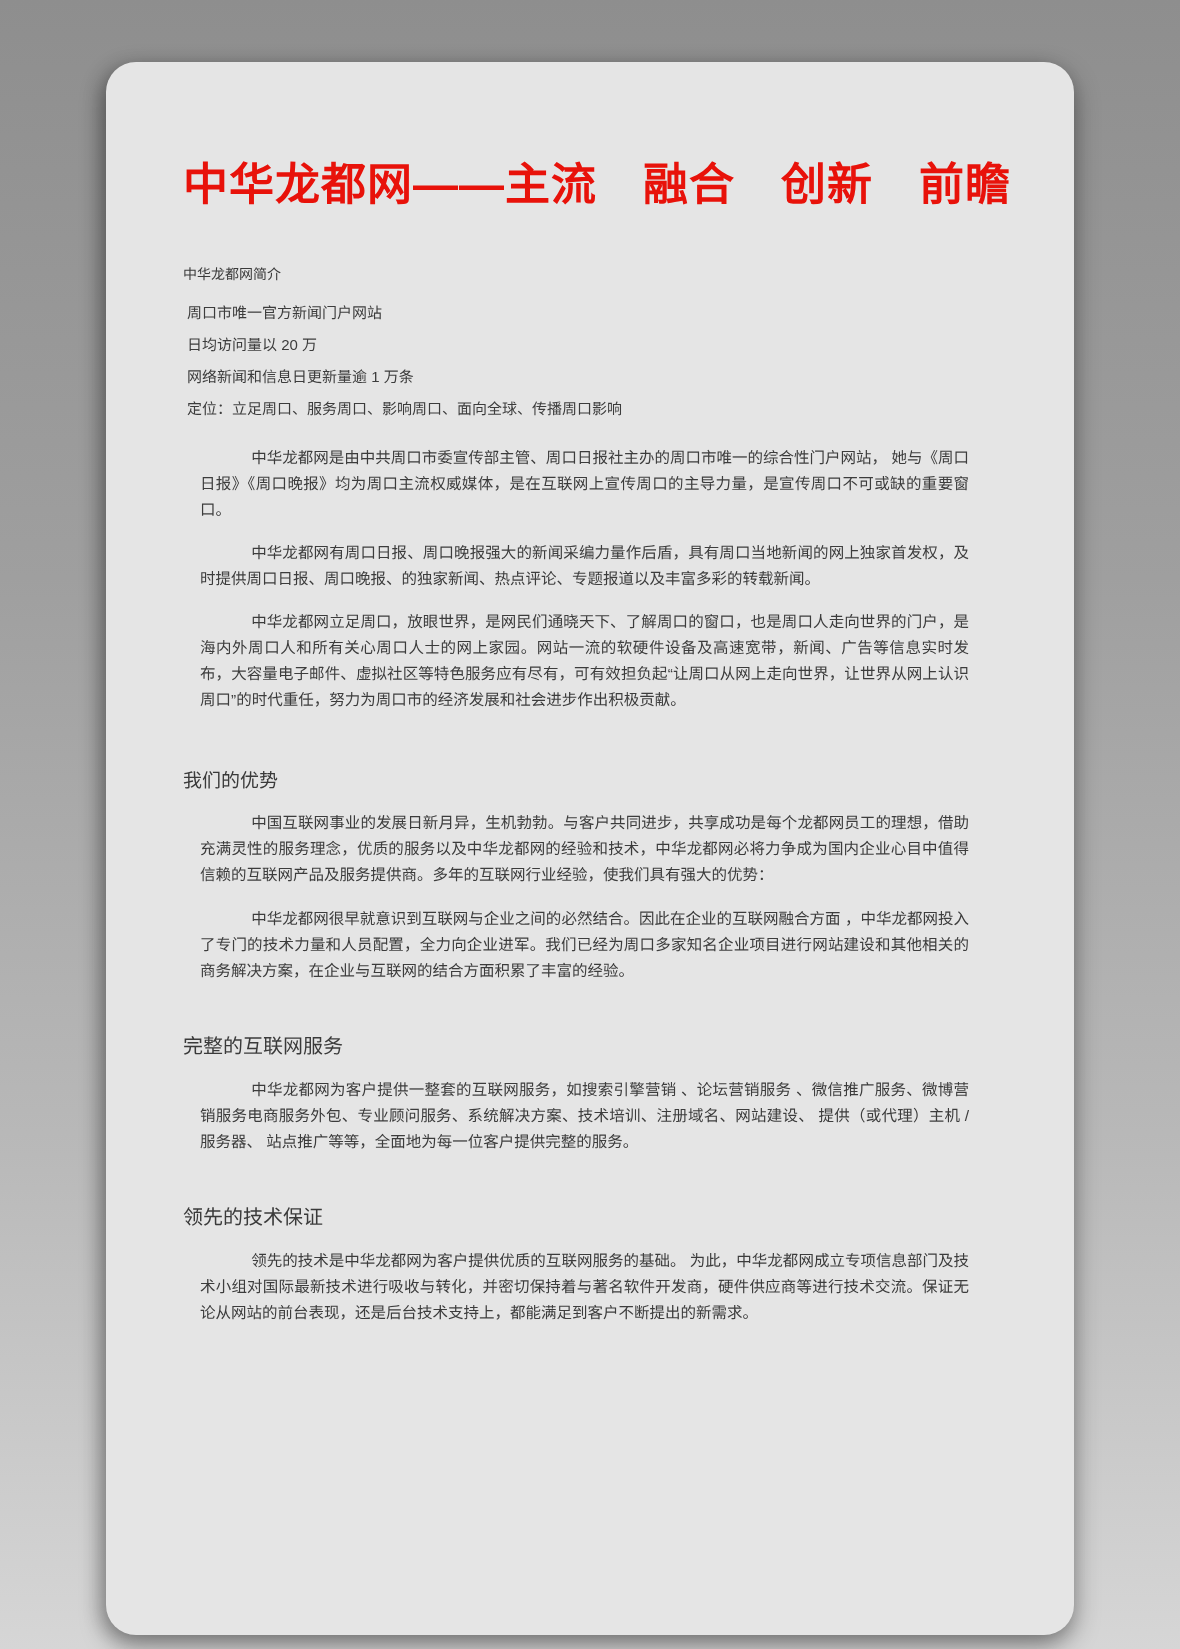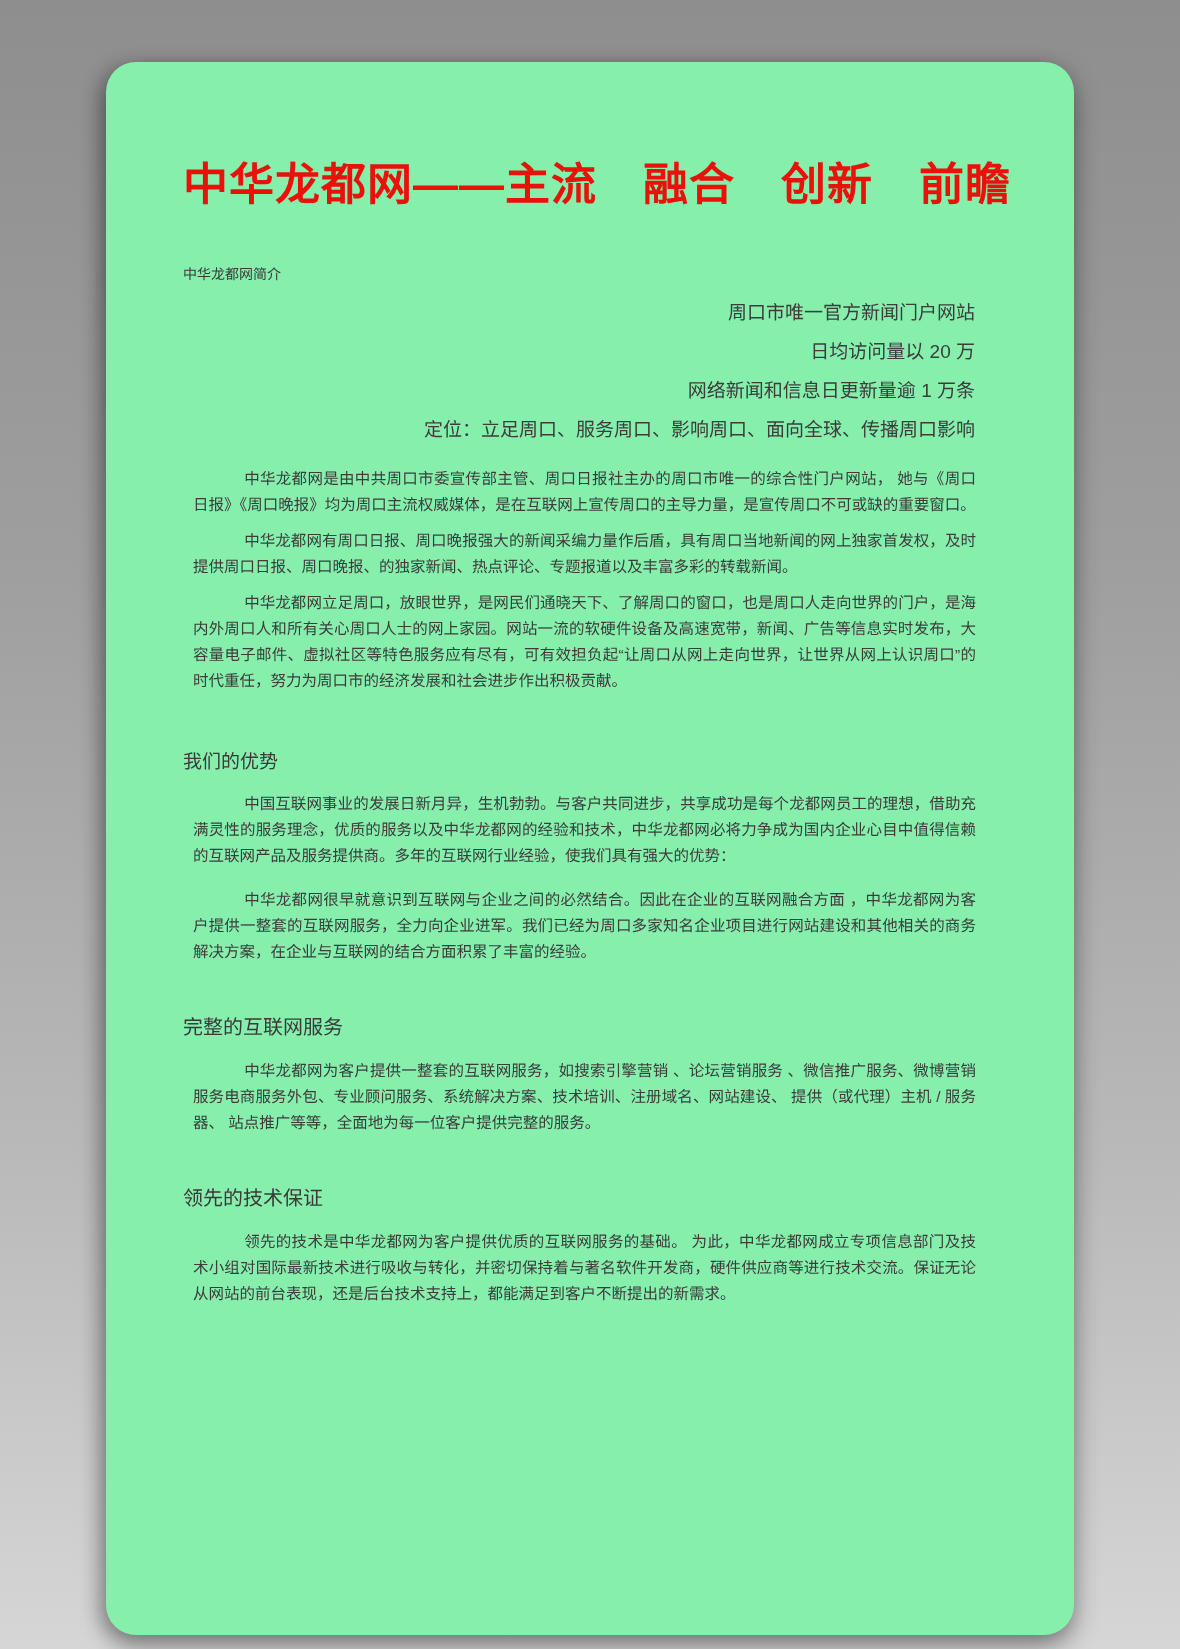--- a/index.html
+++ b/index.html
@@ -4,41 +4,41 @@
 <style>
   html,body{margin:0;padding:0;}
   body{
     width:1180px;height:1649px;
     background:linear-gradient(180deg,#8e8e8e 0%,#9f9f9f 35%,#b9b9b9 70%,#d6d6d6 100%);
     font-family:"Liberation Sans","DejaVu Sans",sans-serif;
     overflow:hidden;position:relative;
   }
   .card{
     position:absolute;left:106px;top:62px;width:968px;height:1573px;
-    background:#86efac;border-radius:30px;
+    background:#e5e5e5;border-radius:30px;
     box-shadow:0 10px 26px rgba(0,0,0,0.38), -6px 4px 18px rgba(0,0,0,0.18);
     box-sizing:border-box;
     padding:0 88px 0 77px;
     overflow:hidden;
   }
   .title{
     margin:86px 0 0 0;
     text-align:center;
     font-size:45px;
     font-weight:800;
     letter-spacing:1px;
     color:#e8120a;
     white-space:nowrap;
   }
   h2,h3{font-weight:normal;color:#3a3a3a;}
   .intro-heading{font-size:14px;margin:50px 0 4px 0;}
   .facts{margin:16px 0 0 0;}
-  .fact{margin:11px;font-size:19px;line-height:28px;color:#3c3c3c;text-align:right;}
+  .fact{margin:4px;font-size:15px;line-height:28px;color:#3c3c3c;}
   .para{
-    margin:10px;
+    margin:17px;
     font-size:15.5px;
     line-height:26px;
     color:#3c3c3c;
     text-indent:3.3em;
     text-align:justify;
   }
   .para-block{margin-top:22px;}
   .adv-heading{font-size:19px;margin:52px 0 0 0;}
   .sub-heading{font-size:20px;margin:46px 0 0 0;}
   .sub-para{margin-top:18px;}
@@ -65,21 +65,21 @@
     </div>
   </section>
 
   <section>
     <h2 class="adv-heading">我们的优势</h2>
     <p class="para sub-para">中国互联网事业的发展日新月异，生机勃勃。与客户共同进步，共享成功是每个龙都网员工的理想，借助充满灵性的服务理念，优质的服务以及中华龙都网的经验和技术，中华龙都网必将力争成为国内企业心目中值得信赖的互联网产品及服务提供商。多年的互联网行业经验，使我们具有强大的优势：</p>
   </section>
 
 
   <section>
-    <p class="para sub-para">中华龙都网很早就意识到互联网与企业之间的必然结合。因此在企业的互联网融合方面 ，中华龙都网为客户提供一整套的互联网服务，全力向企业进军。我们已经为周口多家知名企业项目进行网站建设和其他相关的商务解决方案，在企业与互联网的结合方面积累了丰富的经验。</p>
+    <p class="para sub-para">中华龙都网很早就意识到互联网与企业之间的必然结合。因此在企业的互联网融合方面 ，中华龙都网投入了专门的技术力量和人员配置，全力向企业进军。我们已经为周口多家知名企业项目进行网站建设和其他相关的商务解决方案，在企业与互联网的结合方面积累了丰富的经验。</p>
   </section>
 
   <section>
     <h3 class="sub-heading">完整的互联网服务</h3>
     <p class="para sub-para">中华龙都网为客户提供一整套的互联网服务，如搜索引擎营销 、论坛营销服务 、微信推广服务、微博营销服务电商服务外包、专业顾问服务、系统解决方案、技术培训、注册域名、网站建设、 提供（或代理）主机 / 服务器、 站点推广等等，全面地为每一位客户提供完整的服务。</p>
   </section>
 
   <section>
     <h3 class="sub-heading">领先的技术保证</h3>
     <p class="para sub-para">领先的技术是中华龙都网为客户提供优质的互联网服务的基础。 为此，中华龙都网成立专项信息部门及技术小组对国际最新技术进行吸收与转化，并密切保持着与著名软件开发商，硬件供应商等进行技术交流。保证无论从网站的前台表现，还是后台技术支持上，都能满足到客户不断提出的新需求。</p>

